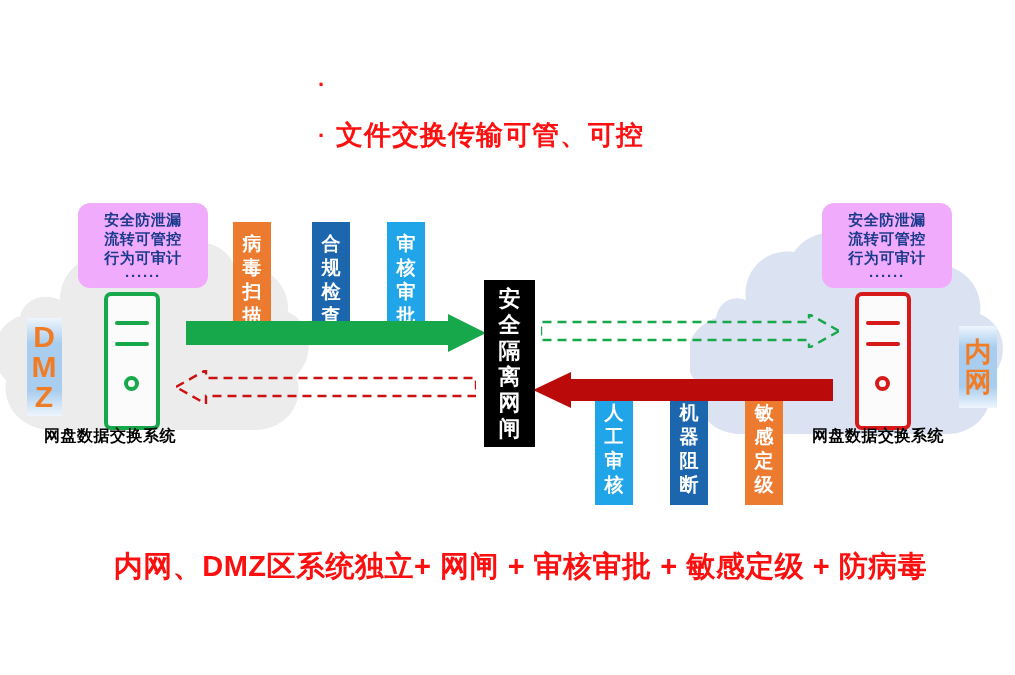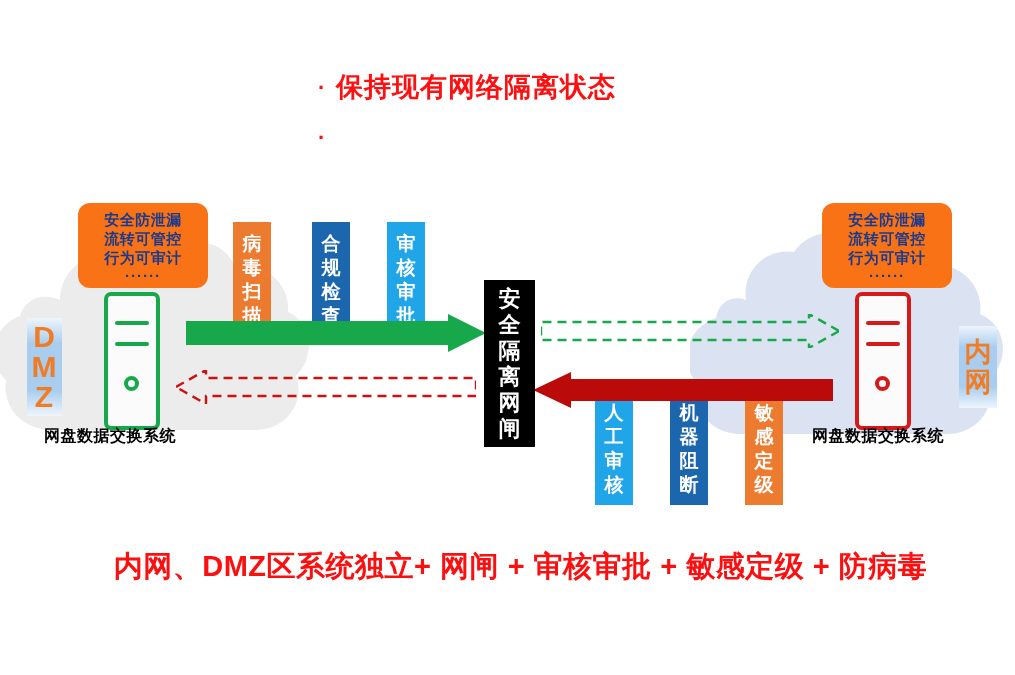--- a/index.html
+++ b/index.html
@@ -16,21 +16,21 @@
   .bullet-row{display:flex;align-items:center;color:#ff1010;font-weight:bold;
     font-size:27px;line-height:1;margin-bottom:26px;letter-spacing:1px;}
   .bullet-dot{width:18px;display:inline-block;font-size:22px;line-height:1;}
   .bullet-txt{white-space:nowrap;}
 
   
   .cloud{position:absolute;}
   .cloud svg{display:block;}
 
   
-  .bubble{position:absolute;background:#f97316;border-radius:12px;
+  .bubble{position:absolute;background:#f0abfc;border-radius:12px;
     padding:7px 9px 6px 9px;text-align:center;}
   .bubble-line{color:#1b3a8c;font-weight:bold;font-size:15px;line-height:19px;
     white-space:nowrap;letter-spacing:0.5px;}
   .bubble-dots{color:#1b3a8c;font-weight:bold;font-size:15px;line-height:13px;
     letter-spacing:1px;margin-top:2px;}
 
   
   .server{position:absolute;}
   .server .frame{position:absolute;left:0;top:0;width:100%;height:100%;
     border-style:solid;border-width:4px;border-radius:7px;background:#fbfbfb;
@@ -76,24 +76,24 @@
     white-space:nowrap;letter-spacing:0.5px;margin-left:13px;}
 </style>
 </head>
 <body>
 
 <div id="stage">
 
   <div class="bullets">
     <div class="bullet-row">
       <span class="bullet-dot">·</span>
-      <span class="bullet-txt">保持现有网络隔离状态</span>
     </div>
     <div class="bullet-row">
       <span class="bullet-dot">·</span>
+      <span class="bullet-txt">文件交换传输可管、可控</span>
     </div>
   </div>
 
   <div class="cloud" style="left:-6px;top:238px;">
     <svg width="340" height="220" viewBox="0 0 340 220" xmlns="http://www.w3.org/2000/svg">
       <path fill="#ececec" d="M66,62 C66,34 90,14 118,18 C130,-2 162,-6 180,10
         C200,-2 232,4 240,28 C272,24 296,46 294,74
         C318,84 322,118 302,138 C312,164 292,192 262,192
         L60,192 C28,192 8,170 12,142 C-8,124 -2,88 26,78
         C30,62 48,54 66,62 Z"></path>

